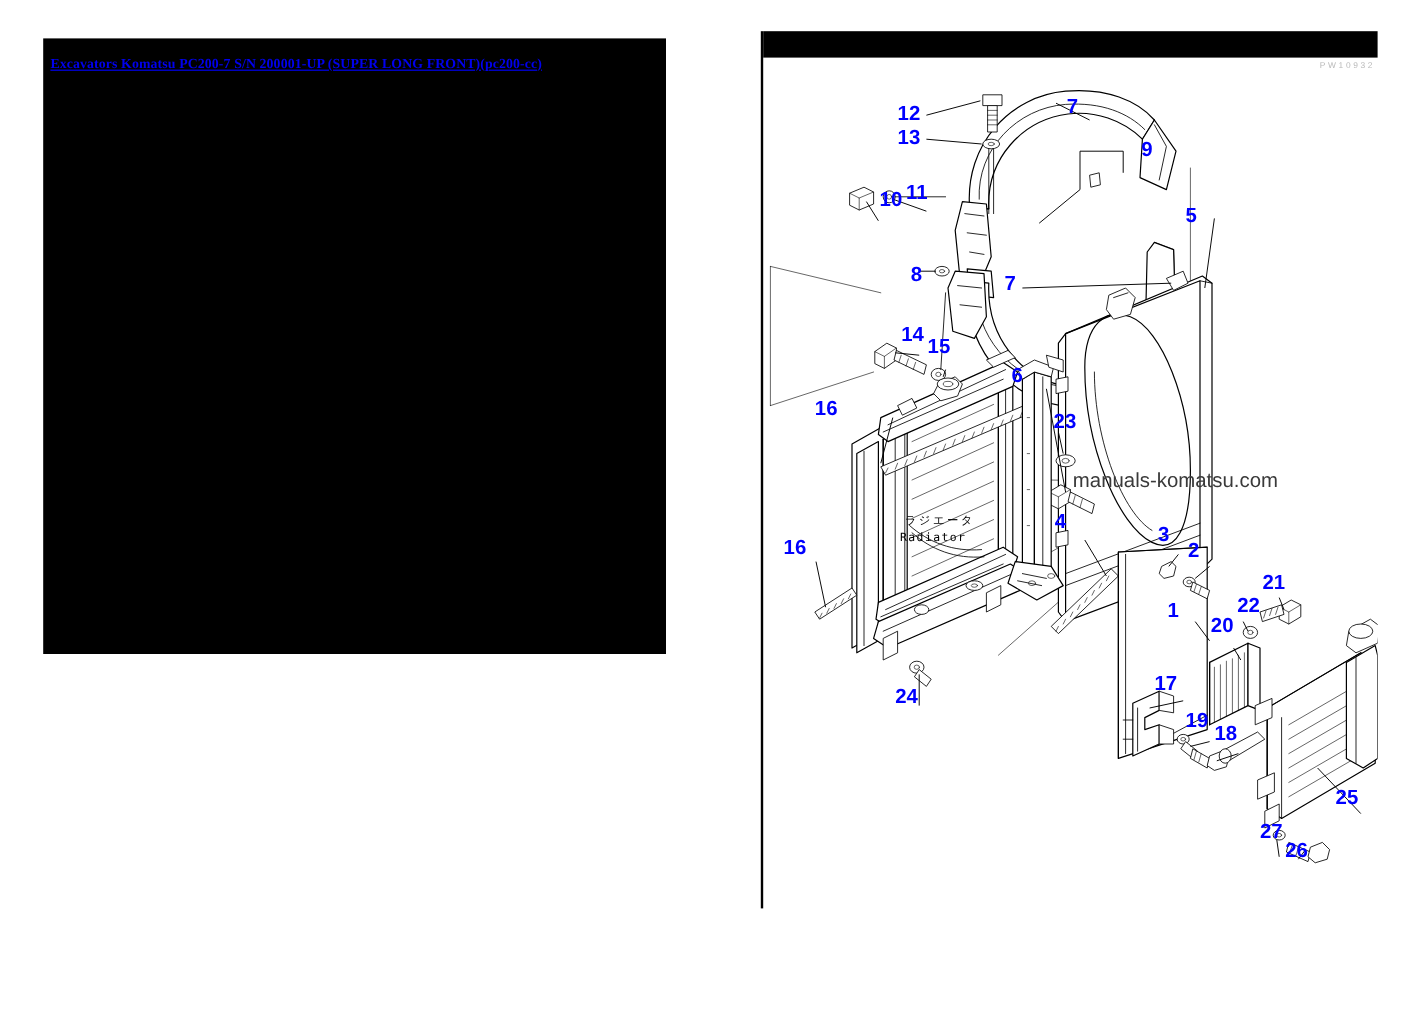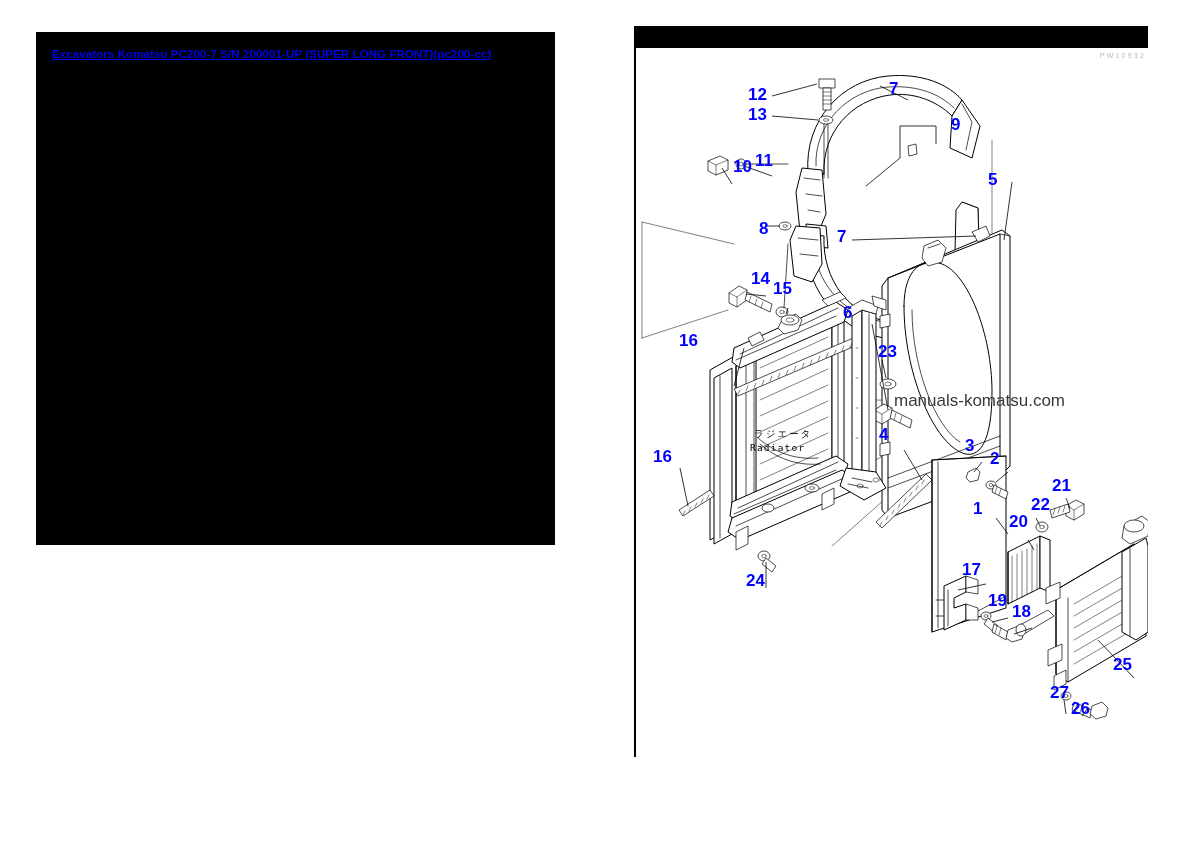--- a/index.html
+++ b/index.html
@@ -20,23 +20,23 @@
   #left-panel {
     position: absolute;
     left: 36px;
     top: 32px;
     width: 519px;
     height: 513px;
     background: #000000;
   }
   #doc-title-link {
     position: absolute;
-    left: 16px;
+    left: 6px;
     top: 16px;
-    font-family: Liberation Sans, sans-serif;
+    font-family: Liberation Serif, serif;
     font-size: 11.5px;
     font-weight: bold;
     color: #0000ee;
     text-decoration: underline;
     white-space: nowrap;
     letter-spacing: 0.1px;
     cursor: pointer;
   }
 
   

